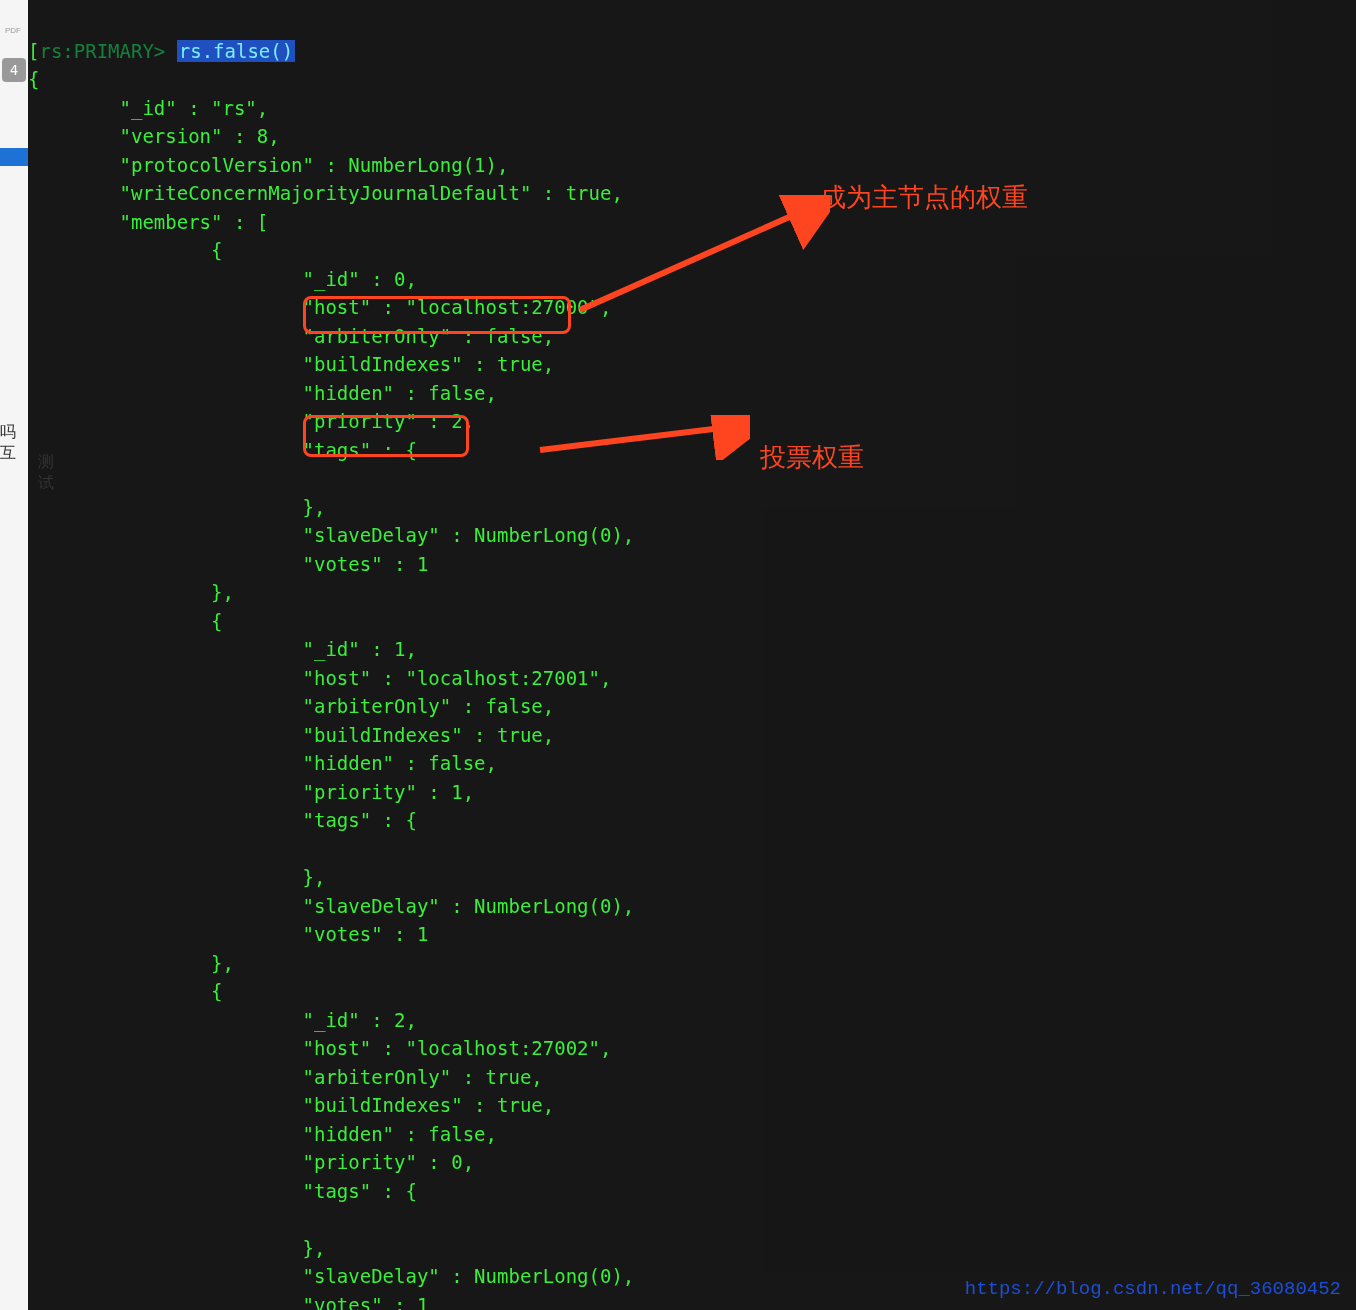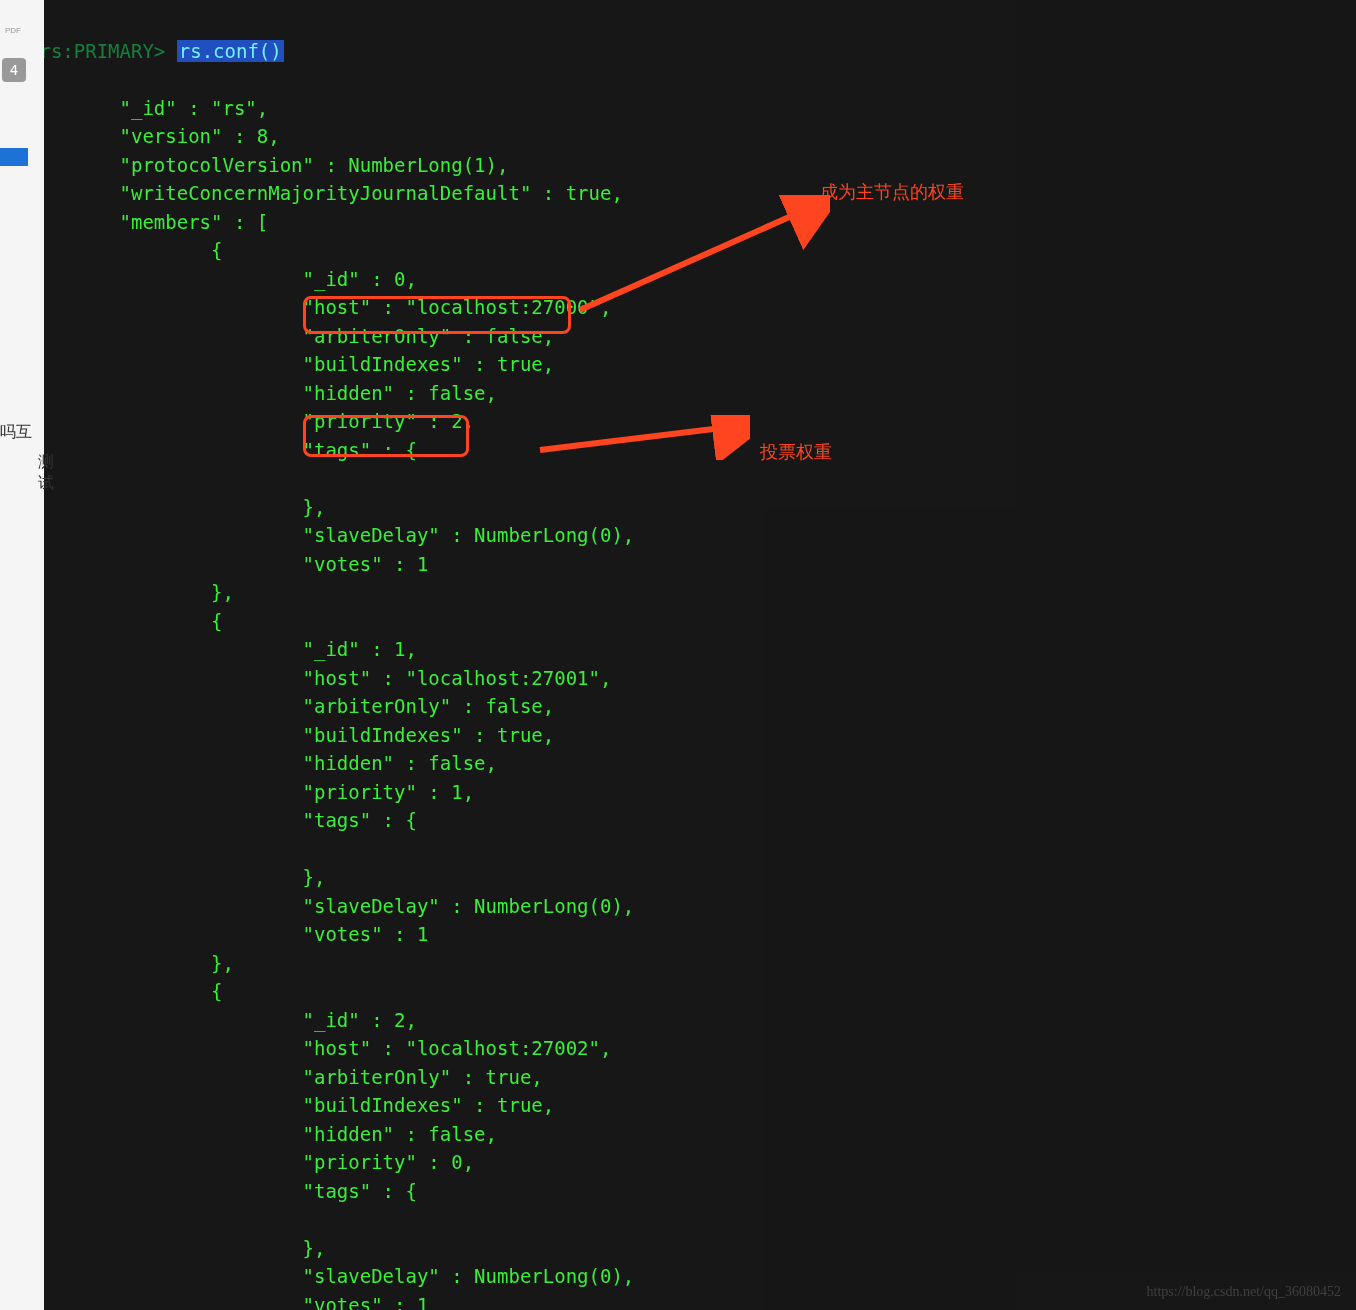--- a/index.html
+++ b/index.html
@@ -13,21 +13,21 @@
       font-family: 'Monaco', 'Menlo', 'Consolas', monospace;
       font-size: 19px;
       position: relative;
       background: #f5f5f5;
       overflow: hidden;
     }
     .sidebar-left {
       position: absolute;
       left: 0;
       top: 0;
-      width: 44px;
+      width: 28px;
       height: 100%;
       background: #f5f5f5;
       z-index: 1;
     }
     .sidebar-badge {
       position: absolute;
       top: 58px;
       left: 2px;
       width: 24px;
       height: 24px;
@@ -86,31 +86,31 @@
     }
     .highlight-box-2 {
       position: absolute;
       border: 3px solid #ff4520;
       border-radius: 8px;
       pointer-events: none;
     }
     .annotation {
       position: absolute;
       color: #ff4520;
-      font-size: 18px;
+      font-size: 26px;
       font-family: 'PingFang SC', sans-serif;
       white-space: nowrap;
     }
     .watermark {
       position: absolute;
       bottom: 10px;
       right: 15px;
-      color: #404040;
-      font-size: 14px;
-      font-family: Liberation Serif, serif;
+      color: #1d4ed8;
+      font-size: 19px;
+      font-family: Liberation Mono, monospace;
     }
     .arrow-svg {
       position: absolute;
       pointer-events: none;
     }
     .pdf-label {
       position: absolute;
       top: 26px;
       left: 5px;
       font-size: 8px;
@@ -123,21 +123,21 @@
 
 <div class="sidebar-left">
   <div class="pdf-label">PDF</div>
   <div class="sidebar-badge">4</div>
   <div class="sidebar-blue"></div>
   <div class="sidebar-text" style="top:422px;">吗互</div>
   <div class="sidebar-text" style="top:452px;margin-left:38px;">测试</div>
 </div>
 
 <div class="terminal">
-<span><span class="prompt-bracket">[</span><span class="prompt-text">rs:PRIMARY&gt;</span> <span class="command-highlight">rs.conf()</span></span>
+<span><span class="prompt-bracket">[</span><span class="prompt-text">rs:PRIMARY&gt;</span> <span class="command-highlight">rs.false()</span></span>
 <span>{</span>
 <span>        "_id" : "rs",</span>
 <span>        "version" : 8,</span>
 <span>        "protocolVersion" : NumberLong(1),</span>
 <span>        "writeConcernMajorityJournalDefault" : true,</span>
 <span>        "members" : [</span>
 <span>                {</span>
 <span>                        "_id" : 0,</span>
 <span>                        "host" : "localhost:27000",</span>
 <span>                        "arbiterOnly" : false,</span>

